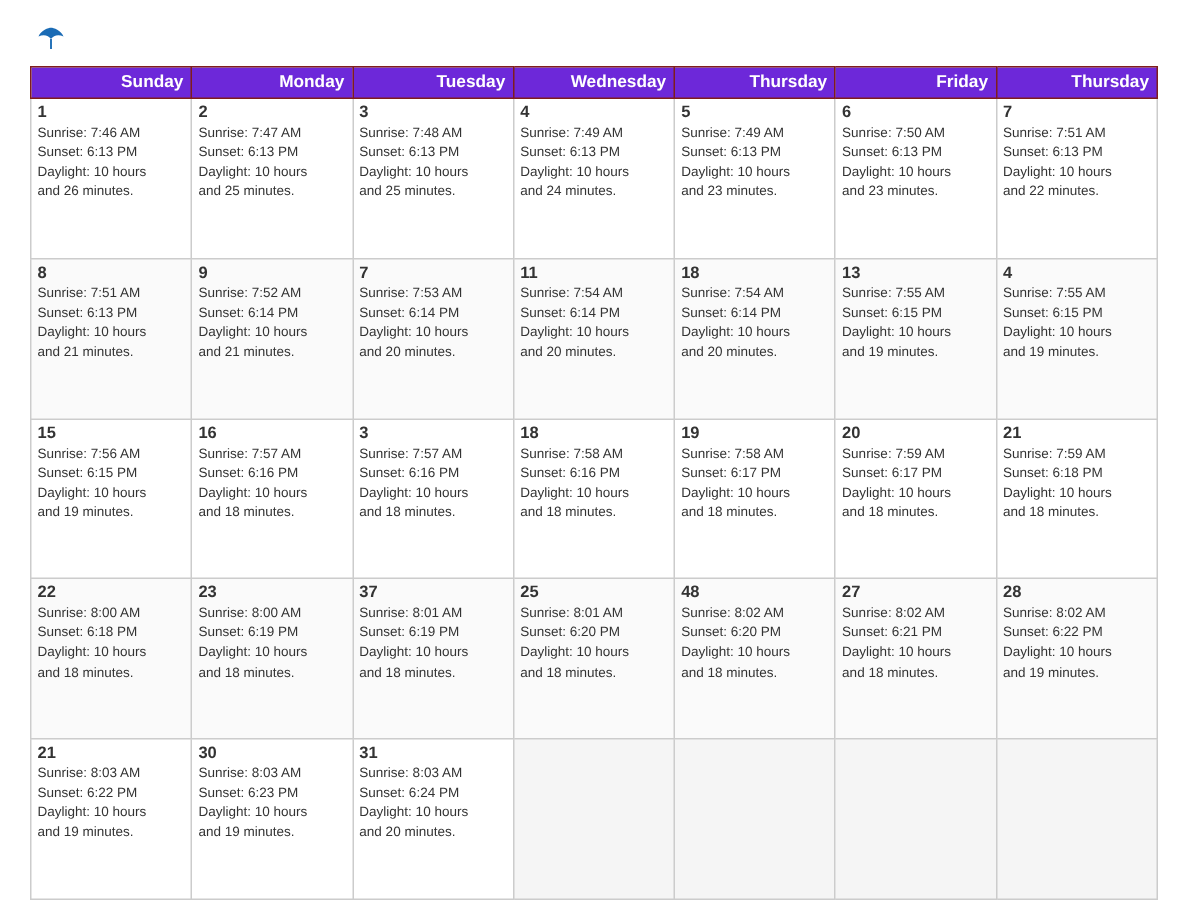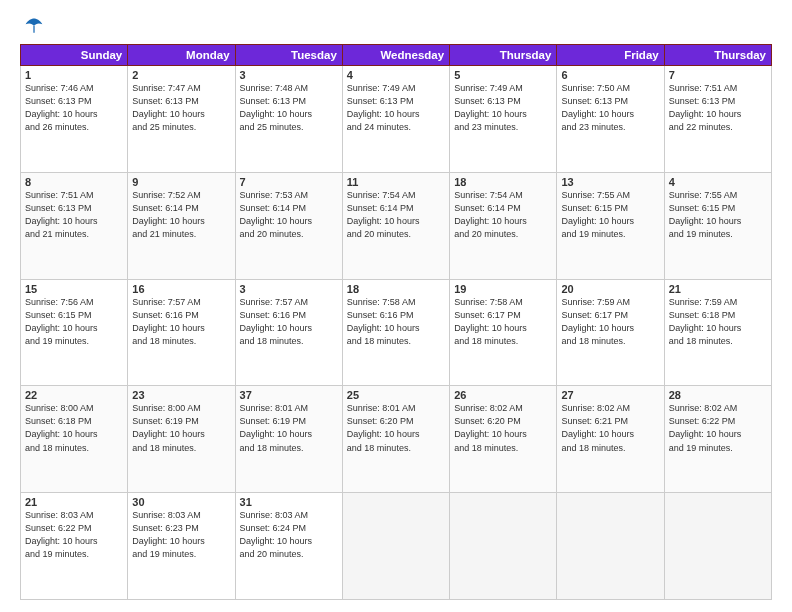--- a/index.html
+++ b/index.html
@@ -236,21 +236,21 @@
           </td>
           <td>
             <span class="day-num">37</span>
             <div class="day-info">Sunrise: 8:01 AM<br>Sunset: 6:19 PM<br>Daylight: 10 hours<br>and 18 minutes.</div>
           </td>
           <td>
             <span class="day-num">25</span>
             <div class="day-info">Sunrise: 8:01 AM<br>Sunset: 6:20 PM<br>Daylight: 10 hours<br>and 18 minutes.</div>
           </td>
           <td>
-            <span class="day-num">26</span>
+            <span class="day-num">48</span>
             <div class="day-info">Sunrise: 8:02 AM<br>Sunset: 6:20 PM<br>Daylight: 10 hours<br>and 18 minutes.</div>
           </td>
           <td>
             <span class="day-num">27</span>
             <div class="day-info">Sunrise: 8:02 AM<br>Sunset: 6:21 PM<br>Daylight: 10 hours<br>and 18 minutes.</div>
           </td>
           <td>
             <span class="day-num">28</span>
             <div class="day-info">Sunrise: 8:02 AM<br>Sunset: 6:22 PM<br>Daylight: 10 hours<br>and 19 minutes.</div>
           </td>

